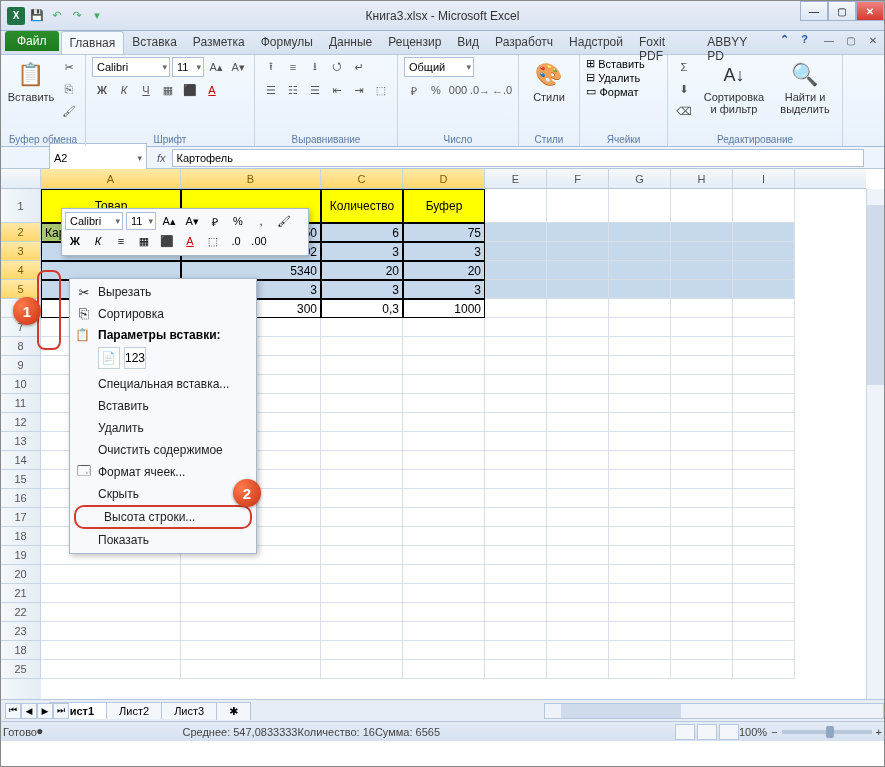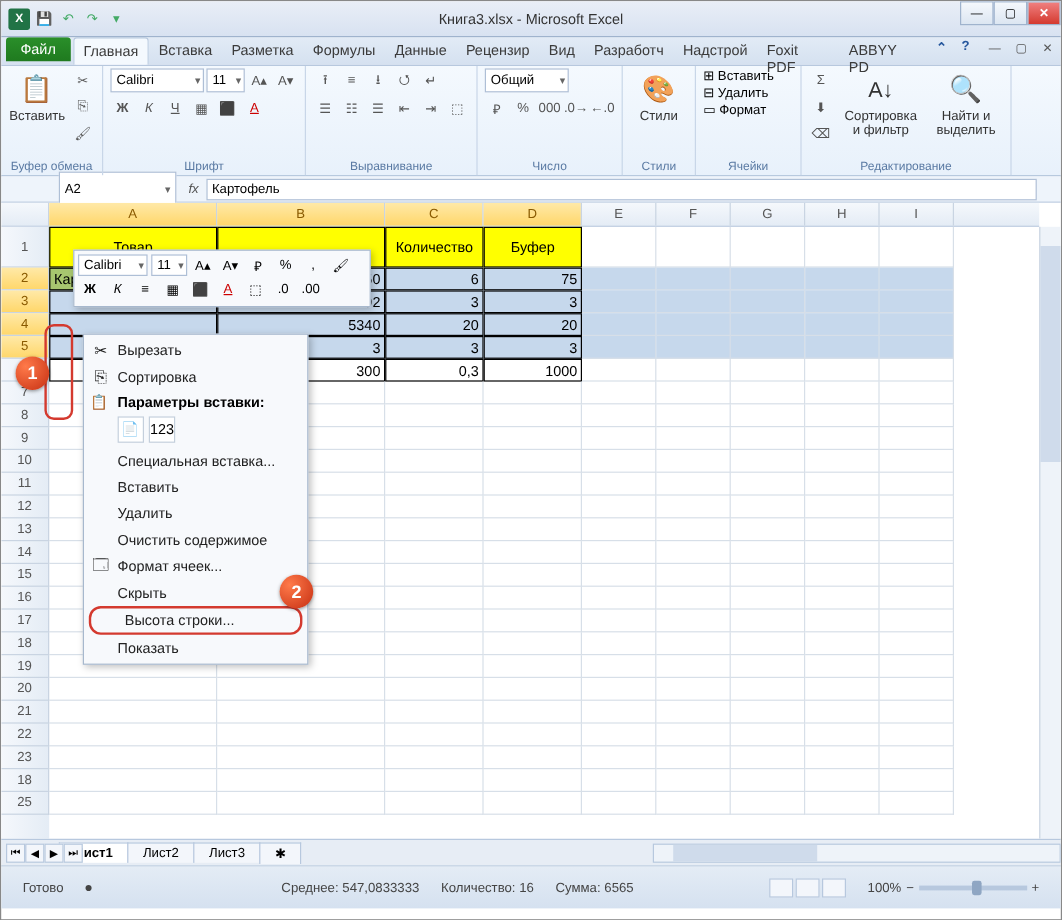--- a/index.html
+++ b/index.html
@@ -88,21 +88,21 @@
   .nav-arrows{ position:absolute; left:4px; display:flex; gap:0;}
   .nav-arrows span{ width:16px; height:16px; border:1px solid #b7c8de; display:flex; align-items:center; justify-content:center; font-size:9px; background:#f3f6fb;}
   .stab { padding: 2px 12px; font-size: 11px; background: #f3f6fb; border: 1px solid #b7c8de; border-bottom:none; margin-right:-1px;}
   .stab.active { background: #fff; font-weight: bold; }
   .hscroll{ margin-left:auto; width:340px; height:16px; border:1px solid #b7c8de; background:#eef3f9; position:relative;}
   .hscroll .thumb{position:absolute; left:16px; width:120px; top:0; bottom:0; background:#cfdbeb;}
   .vscroll{ position:absolute; right:0; top:20px; width:18px; bottom:0; background:#eef3f9; border-left:1px solid #c9d4e2;}
   .vscroll .thumb{position:absolute; top:16px; height:180px; left:0; right:0; background:#cfdbeb;}
 
   
-  .status { height: 36px; background: linear-gradient(#e4ecf5,#d5e1f0); border-top: 1px solid #b7c8de; display: flex; align-items: center; font-size: 11px; color: #444; padding: 0 18px; gap: 18px; }
+  .status { height: 20px; background: linear-gradient(#e4ecf5,#d5e1f0); border-top: 1px solid #b7c8de; display: flex; align-items: center; font-size: 11px; color: #444; padding: 0 2px; }
   .status .views{ margin-left:auto; display:flex; gap:2px;}
   .status .vbtn{ width:20px; height:16px; border:1px solid #b7c8de; background:#f3f6fb;}
   .status .zoom{ display:flex; align-items:center; gap:4px;}
   .status .slider{ width:90px; height:4px; background:#b7c8de; position:relative;}
   .status .slider::after{content:""; position:absolute; left:44px; top:-4px; width:8px; height:12px; background:#8fa6c3; border-radius:2px;}
 
   
   .cA{width:140px} .cB{width:140px} .cC{width:82px} .cD{width:82px} .cE{width:62px} .cF{width:62px} .cG{width:62px} .cH{width:62px} .cI{width:62px}
 
   u{text-decoration:underline;}

